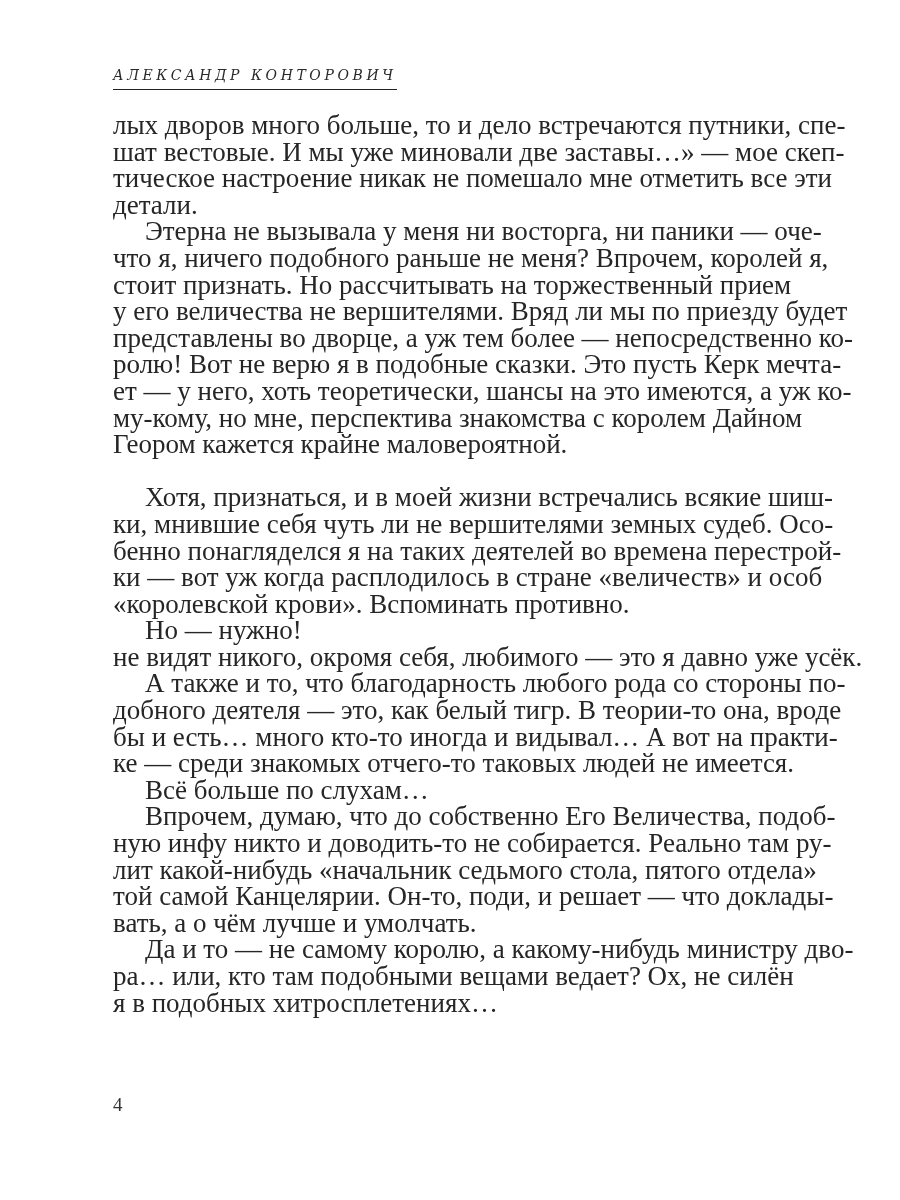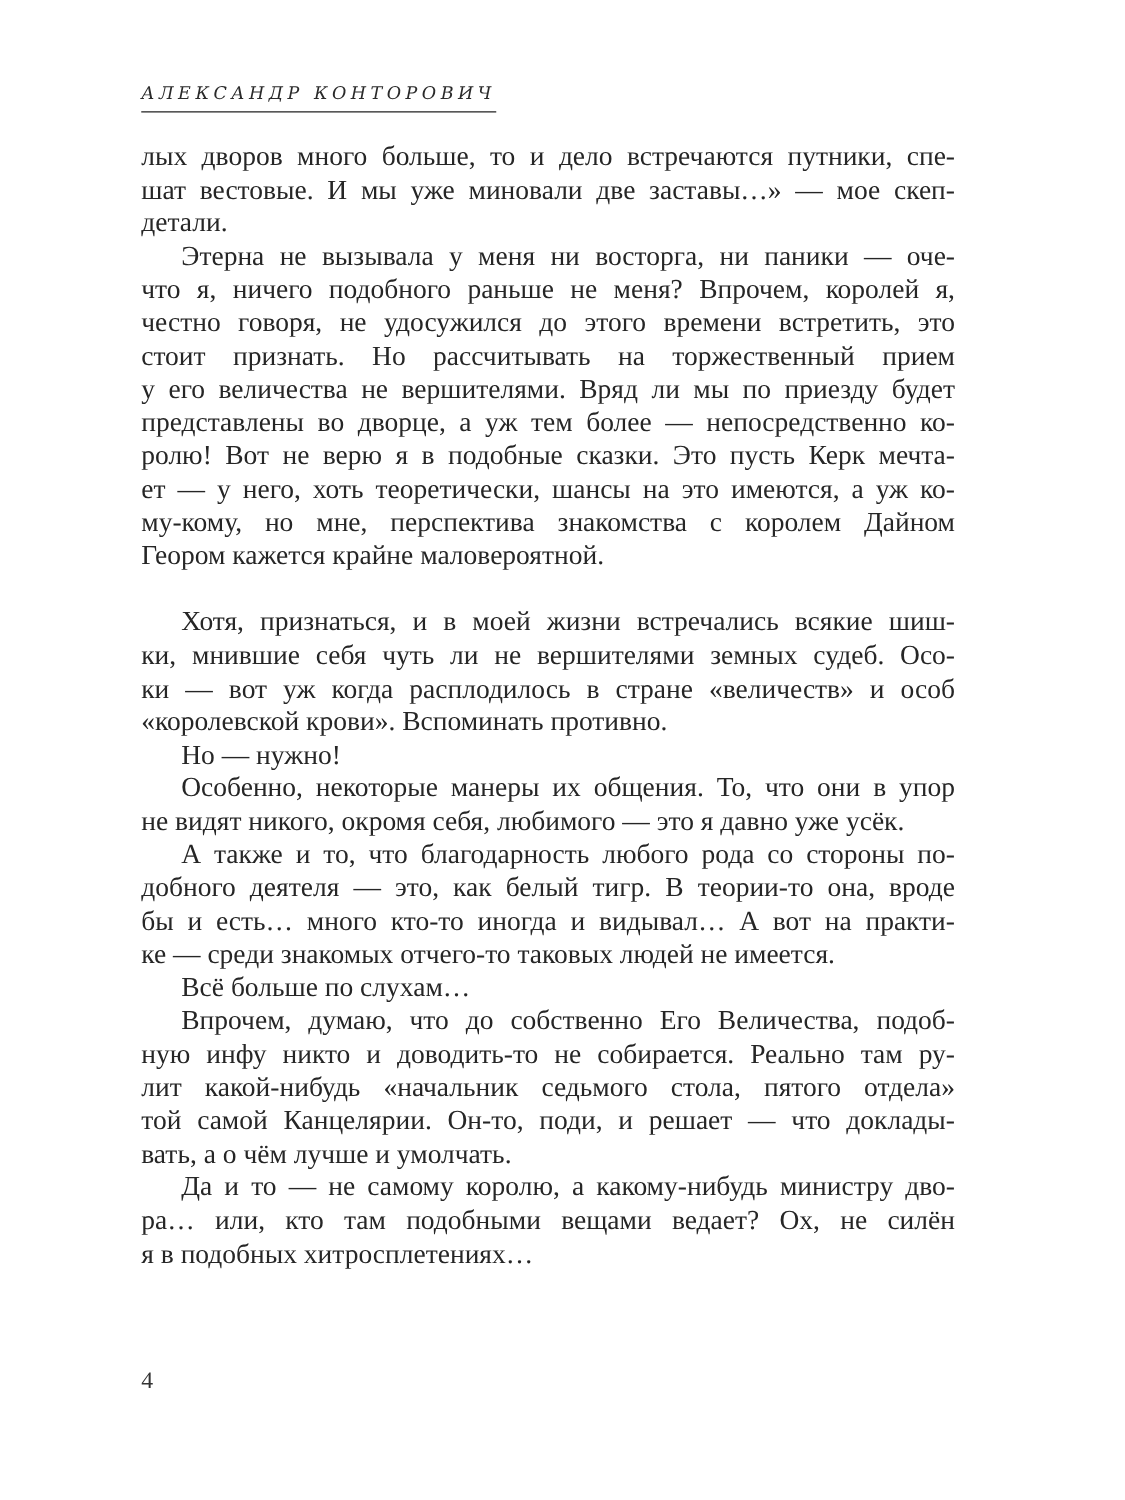--- a/index.html
+++ b/index.html
@@ -7,58 +7,58 @@
   .page { position: absolute; left: 0; top: 0; width: 900px; height: 1098px; background: #fff; }
   .running-head {
     position: absolute; left: 113px; top: 66px;
     font-family: "DejaVu Serif", serif; font-style: italic;
     font-size: 14px; letter-spacing: 3.6px; color: #2a2a2a;
     padding-bottom: 5px; border-bottom: 1.5px solid #222;
     line-height: 18px; white-space: nowrap;
   }
   .body-text {
     position: absolute; left: 113px; top: 112px; width: 651px;
-    font-family: "Liberation Serif", serif; font-size: 22px;
+    font-family: "Liberation Serif", serif; font-size: 27px;
     line-height: 26.6px; color: #262626;
   }
   .line { display: block; height: 26.6px; white-space: nowrap; text-align: justify; text-align-last: justify; }
   .line.indent { text-indent: 32px; }
   .line.last { text-align-last: left; }
   .blank { display: block; height: 26.6px; }
   .folio {
     position: absolute; left: 113px; top: 1094px;
     font-family: "Liberation Serif", serif; font-size: 19px; color: #333;
   }
 </style>
 </head>
 <body>
 
 <div class="page">
   <div class="running-head">АЛЕКСАНДР КОНТОРОВИЧ</div>
   <div class="body-text" id="body-text">
       <span class="line">лых дворов много больше, то и дело встречаются путники, спе-</span>
       <span class="line">шат вестовые. И мы уже миновали две заставы…» — мое скеп-</span>
+      <span class="line">тическое настроение никак не помешало мне отметить все эти</span>
       <span class="line last">детали.</span>
       <span class="line indent">Этерна не вызывала у меня ни восторга, ни паники — оче-</span>
       <span class="line">что я, ничего подобного раньше не меня? Впрочем, королей я,</span>
-      <span class="line">честно говоря, не удосужился до этого времени встретить, это</span>
       <span class="line">стоит признать. Но рассчитывать на торжественный прием</span>
       <span class="line">у его величества не вершителями. Вряд ли мы по приезду будет</span>
       <span class="line">представлены во дворце, а уж тем более — непосредственно ко-</span>
       <span class="line">ролю! Вот не верю я в подобные сказки. Это пусть Керк мечта-</span>
       <span class="line">ет — у него, хоть теоретически, шансы на это имеются, а уж ко-</span>
       <span class="line">му-кому, но мне, перспектива знакомства с королем Дайном</span>
       <span class="line last">Геором кажется крайне маловероятной.</span>
       <span class="blank"></span>
       <span class="line indent">Хотя, признаться, и в моей жизни встречались всякие шиш-</span>
       <span class="line">ки, мнившие себя чуть ли не вершителями земных судеб. Осо-</span>
+      <span class="line">бенно понагляделся я на таких деятелей во времена перестрой-</span>
       <span class="line">ки — вот уж когда расплодилось в стране «величеств» и особ</span>
       <span class="line last">«королевской крови». Вспоминать противно.</span>
       <span class="line indent last">Но — нужно!</span>
-      <span class="line indent">Особенно, некоторые манеры их общения. То, что они в упор</span>
       <span class="line last">не видят никого, окромя себя, любимого — это я давно уже усёк.</span>
       <span class="line indent">А также и то, что благодарность любого рода со стороны по-</span>
       <span class="line">добного деятеля — это, как белый тигр. В теории-то она, вроде</span>
       <span class="line">бы и есть… много кто-то иногда и видывал… А вот на практи-</span>
       <span class="line last">ке — среди знакомых отчего-то таковых людей не имеется.</span>
       <span class="line indent last">Всё больше по слухам…</span>
       <span class="line indent">Впрочем, думаю, что до собственно Его Величества, подоб-</span>
       <span class="line">ную инфу никто и доводить-то не собирается. Реально там ру-</span>
       <span class="line">лит какой-нибудь «начальник седьмого стола, пятого отдела»</span>
       <span class="line">той самой Канцелярии. Он-то, поди, и решает — что доклады-</span>

